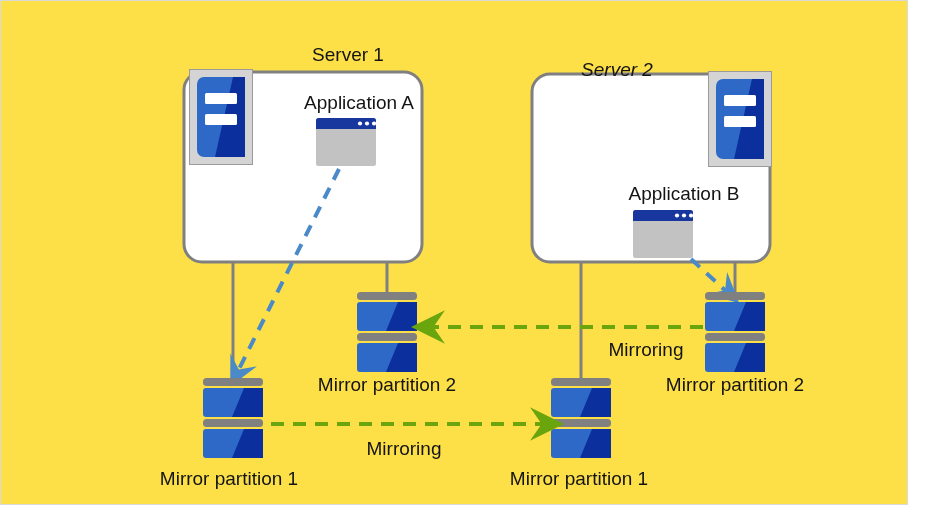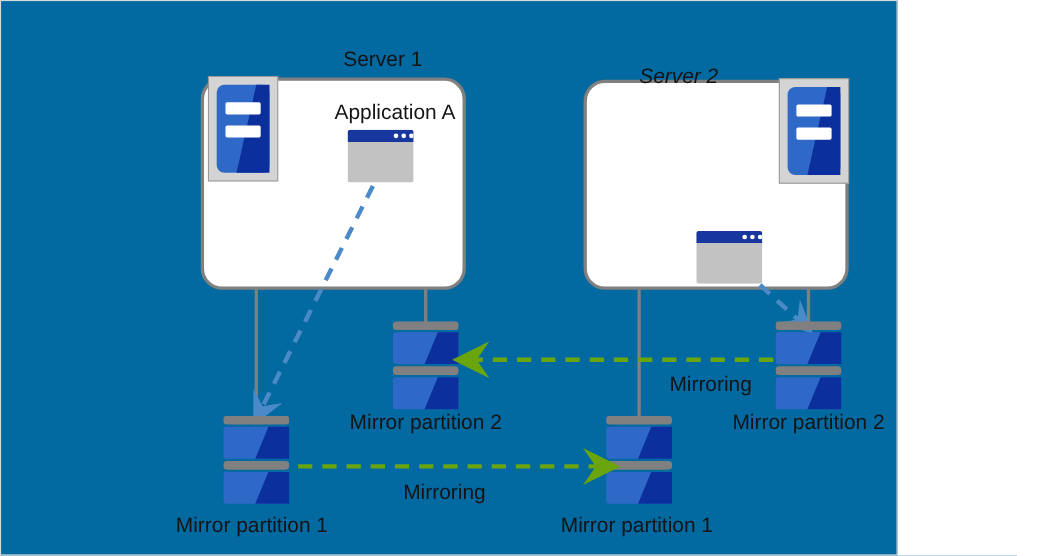--- a/index.html
+++ b/index.html
@@ -5,23 +5,23 @@
   html, body {
     margin: 0;
     padding: 0;
     background: #ffffff;
   }
   body {
     font-family: "Liberation Sans", sans-serif;
   }
   #canvas {
     position: relative;
-    width: 816px;
+    width: 908px;
     height: 505px;
-    background: #0369a1;
+    background: #fde047;
     border: 1px solid #d9d9d9;
     box-sizing: border-box;
     overflow: hidden;
   }
   #svg-layer {
     position: absolute;
     left: 0;
     top: 0;
     width: 948px;
     height: 505px;
@@ -120,20 +120,21 @@
     <line x1="702" y1="326" x2="430" y2="326" stroke="#6aa50e" stroke-width="4" stroke-dasharray="13,9" marker-end="url(#arrow-green-l)"></line>
     <line x1="270" y1="423" x2="543" y2="423" stroke="#6aa50e" stroke-width="4" stroke-dasharray="13,9" marker-end="url(#arrow-green-r)"></line>
   </svg>
 
   <div class="lbl lbl-center" style="left:347px; top:44px;">Server 1</div>
 
   <div class="lbl lbl-center" style="left:358px; top:92px;">Application A</div>
 
   <div class="lbl lbl-center" style="left:616px; top:59px;font-style:italic;">Server 2</div>
 
+  <div class="lbl lbl-center" style="left:683px; top:183px;">Application B</div>
 
   <div class="lbl lbl-center" style="left:386px; top:374px;">Mirror partition 2</div>
 
   <div class="lbl lbl-center" style="left:228px; top:468px;">Mirror partition 1</div>
 
   <div class="lbl lbl-center" style="left:734px; top:374px;">Mirror partition 2</div>
 
   <div class="lbl lbl-center" style="left:578px; top:468px;">Mirror partition 1</div>
 
   <div class="lbl lbl-center" style="left:645px; top:339px;">Mirroring</div>

